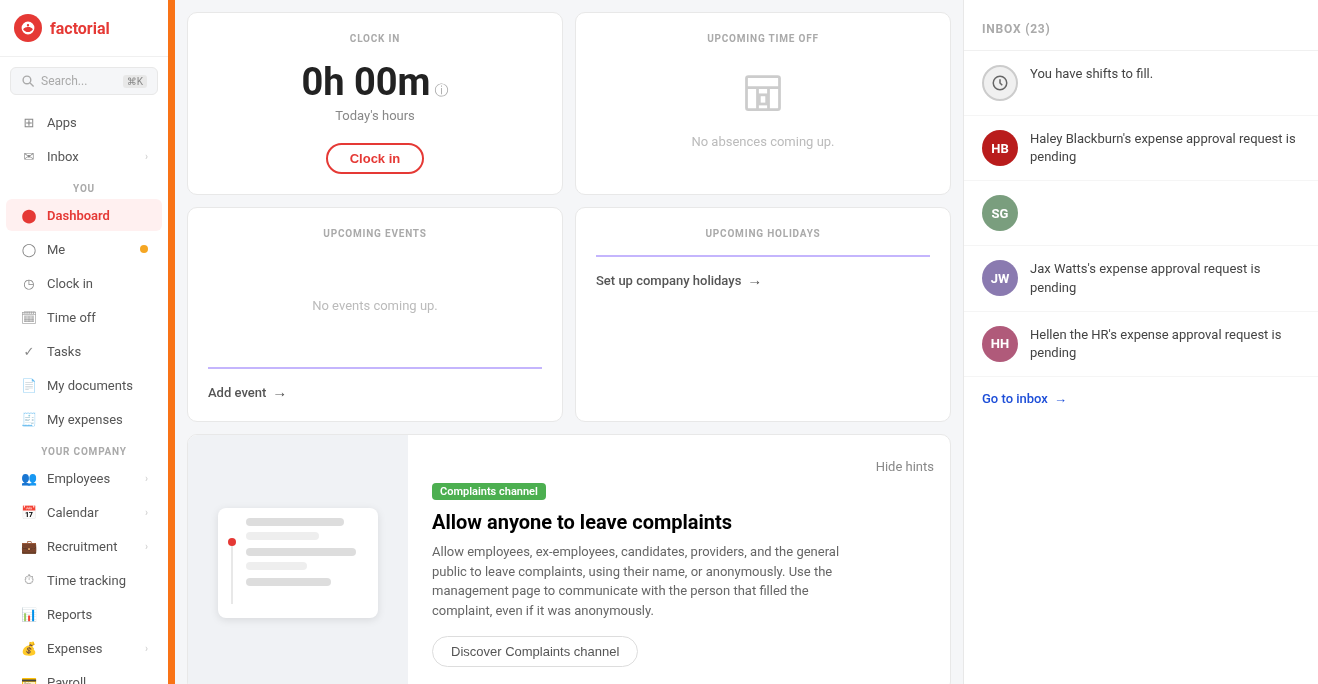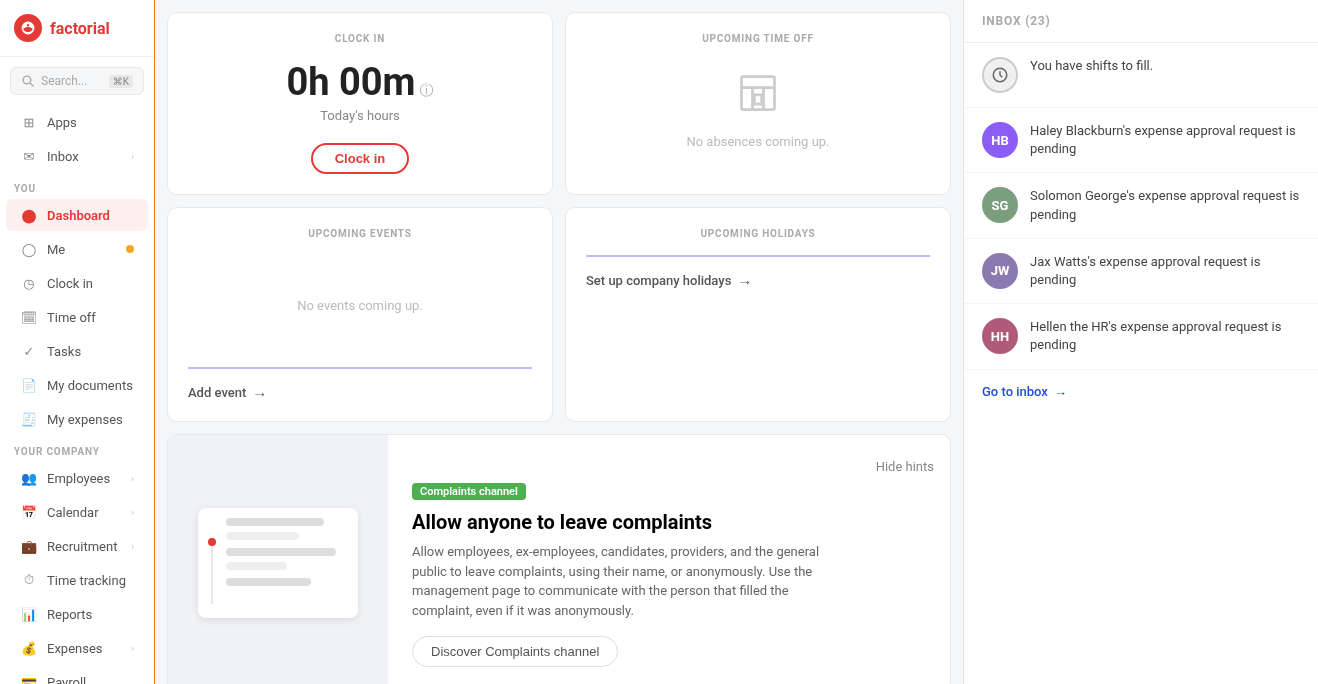--- a/index.html
+++ b/index.html
@@ -1,26 +1,26 @@
 <!DOCTYPE html>
 <html><head>
   <meta charset="utf-8">
   <style>
     * { box-sizing: border-box; margin: 0; padding: 0; }
     body { font-family: -apple-system, BlinkMacSystemFont, 'Segoe UI', Roboto, sans-serif; background: #f5f6f8; display: flex; height: 684px; overflow: hidden; font-size: 13px; color: #333; }
 
     
-    .sidebar { width: 155px; background: #fff; border-right: 1px solid #f97316; display: flex; flex-direction: column; height: 100%; overflow-y: auto; flex-shrink: 0; }
+    .sidebar { width: 175px; background: #fff; border-right: 7px solid #f97316; display: flex; flex-direction: column; height: 100%; overflow-y: auto; flex-shrink: 0; }
     .sidebar-logo { display: flex; align-items: center; gap: 8px; padding: 14px 14px; border-bottom: 1px solid #f0f0f0; }
     .logo-icon { width: 28px; height: 28px; background: #e53935; border-radius: 50%; display: flex; align-items: center; justify-content: center; }
     .logo-icon svg { width: 16px; height: 16px; fill: white; }
     .logo-text { font-weight: 700; font-size: 16px; color: #e53935; }
     .search-bar { margin: 10px 10px; background: #f5f6f8; border: 1px solid #e8e8e8; border-radius: 6px; padding: 6px 10px; display: flex; align-items: center; gap: 6px; color: #aaa; cursor: pointer; }
     .search-bar span.shortcut { margin-left: auto; font-size: 10px; background: #e8e8e8; border-radius: 3px; padding: 1px 4px; color: #888; }
-    .sidebar-section-label { font-size: 10px; font-weight: 700; color: #aaa; text-transform: uppercase; letter-spacing: 0.8px; padding: 10px 14px 4px; }
+    .sidebar-section-label { font-size: 10px; font-weight: 700; color: #aaa; text-transform: uppercase; letter-spacing: 0.8px; padding: 10px 14px 4px; text-align: center; }
     .sidebar-item { display: flex; align-items: center; gap: 9px; padding: 7px 14px; cursor: pointer; border-radius: 6px; margin: 1px 6px; color: #555; font-size: 13px; }
     .sidebar-item.active { background: #fff0f0; color: #e53935; font-weight: 600; }
     .sidebar-item .icon { width: 18px; height: 18px; display: flex; align-items: center; justify-content: center; color: #888; flex-shrink: 0; }
     .sidebar-item.active .icon { color: #e53935; }
     .sidebar-item .chevron { margin-left: auto; font-size: 10px; color: #ccc; }
     .sidebar-item .dot { margin-left: auto; width: 8px; height: 8px; background: #f5a623; border-radius: 50%; }
 
     
     .main { flex: 1; display: flex; overflow: hidden; }
     .content-area { flex: 1; overflow-y: auto; padding: 0; background: #f5f6f8; }
@@ -47,21 +47,21 @@
     .hint-vline { width: 2px; height: 60px; background: #e8e8e8; position: absolute; left: 13px; top: 36px; }
     .hint-content { padding: 24px; flex: 1; }
     .hint-badge { display: inline-block; background: #4caf50; color: white; font-size: 11px; font-weight: 600; border-radius: 4px; padding: 2px 8px; margin-bottom: 10px; margin-top: 24px; }
     .hint-title { font-size: 20px; font-weight: 700; color: #000000; margin-bottom: 8px; }
     .hint-desc { font-size: 13px; color: #666; line-height: 1.5; margin-bottom: 16px; }
     .hint-action { border: 1px solid #ddd; border-radius: 20px; padding: 7px 18px; font-size: 13px; color: #555; background: #fff; cursor: pointer; }
     .hint-dismiss { margin-left: auto; align-self: flex-start; padding: 24px 16px 0 0; font-size: 13px; color: #888; cursor: pointer; white-space: nowrap; }
 
     
     .inbox-panel { width: 355px; background: #fff; border-left: 1px solid #e8e8e8; display: flex; flex-direction: column; height: 100%; flex-shrink: 0; overflow-y: auto; }
-    .inbox-header { padding: 14px 18px; font-size: 12px; font-weight: 700; color: #aaa; text-transform: uppercase; letter-spacing: 0.8px; border-bottom: 1px solid #f0f0f0; }
+    .inbox-header { padding: 14px 18px; font-size: 12px; font-weight: 700; color: #aaa; text-transform: uppercase; letter-spacing: 0.8px; border-bottom: 1px solid #f0f0f0; margin-top: 8px; }
     .inbox-item { display: flex; align-items: flex-start; gap: 12px; padding: 14px 18px; border-bottom: 1px solid #f5f5f5; cursor: pointer; }
     .inbox-avatar { width: 36px; height: 36px; border-radius: 50%; flex-shrink: 0; display: flex; align-items: center; justify-content: center; font-size: 13px; font-weight: 600; color: white; }
     .inbox-text { font-size: 13px; color: #444; line-height: 1.4; }
     .inbox-footer { padding: 14px 18px; display: flex; align-items: center; gap: 6px; font-size: 13px; color: #1d4ed8; font-weight: 500; cursor: pointer; }
 
     
     ::-webkit-scrollbar { width: 4px; }
     ::-webkit-scrollbar-track { background: transparent; }
     ::-webkit-scrollbar-thumb { background: #ddd; border-radius: 2px; }
 
@@ -262,31 +262,30 @@
       <div class="inbox-avatar" style="background:#f0f0f0;border:2px solid #ccc;">
         <svg width="18" height="18" viewBox="0 0 24 24" fill="none" stroke="#666" stroke-width="2">
           <circle cx="12" cy="12" r="9"></circle>
           <path d="M12 7v5l3 3"></path>
         </svg>
       </div>
       <div class="inbox-text">You have shifts to fill.</div>
     </div>
 
     <div class="inbox-item">
-      <div class="avatar-circle" style="background:#8b5cf6;justify-content:center;">
+      <div class="avatar-circle" style="background:#b91c1c;justify-content:center;">
         <span>HB</span>
       </div>
       <div class="inbox-text">Haley Blackburn's expense approval request is pending</div>
     </div>
 
     <div class="inbox-item">
       <div class="avatar-circle" style="background:#7a9e7e;">
         <span>SG</span>
       </div>
-      <div class="inbox-text">Solomon George's expense approval request is pending</div>
     </div>
 
     <div class="inbox-item">
       <div class="avatar-circle" style="background:#8a7ab0;">
         <span>JW</span>
       </div>
       <div class="inbox-text">Jax Watts's expense approval request is pending</div>
     </div>
 
     <div class="inbox-item">

